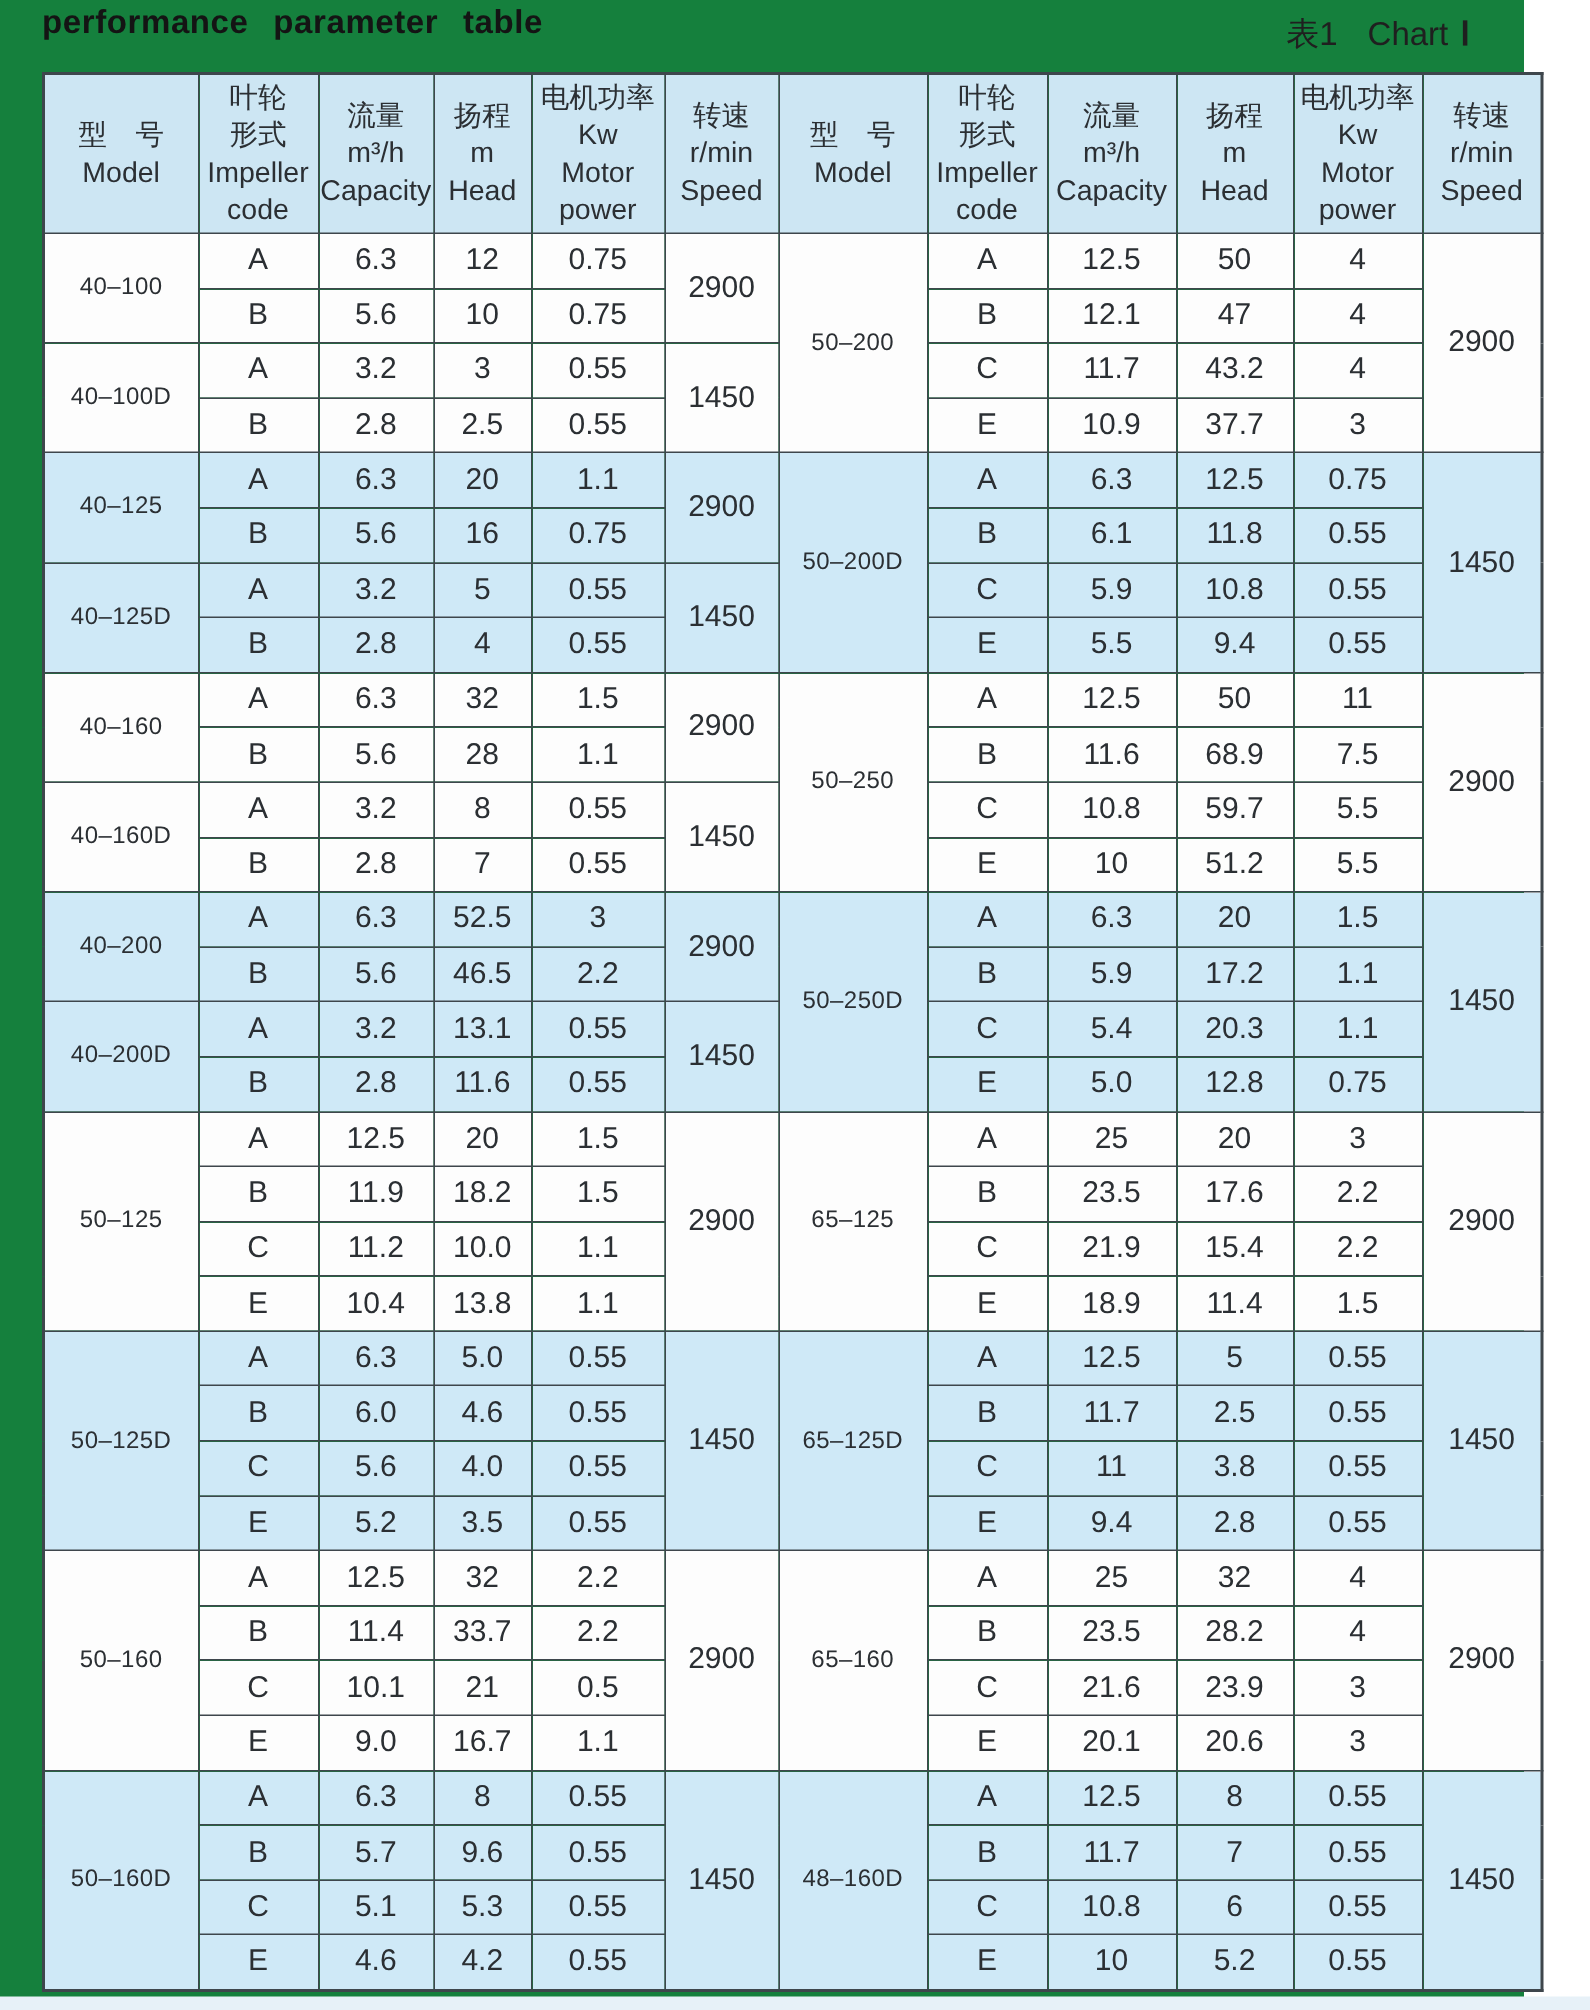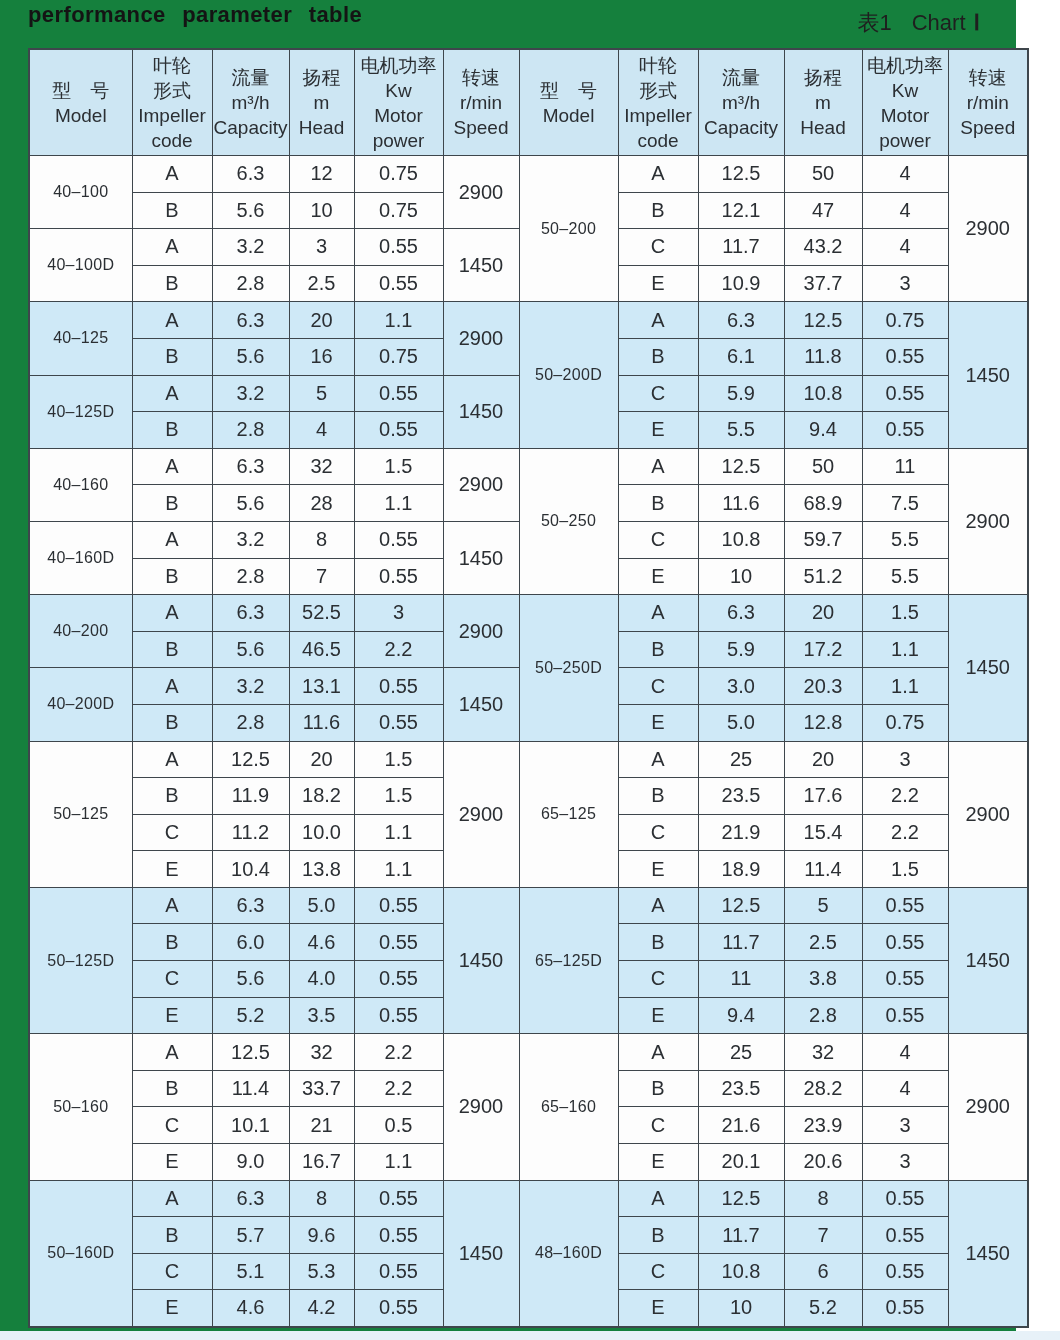--- a/index.html
+++ b/index.html
@@ -296,21 +296,21 @@
           <td class="num shaded">1.1</td>
         </tr>
         <tr>
           <td rowspan="2" class="model shaded">40–200D</td>
           <td class="code shaded">A</td>
           <td class="num shaded">3.2</td>
           <td class="num shaded">13.1</td>
           <td class="num shaded">0.55</td>
           <td rowspan="2" class="speed shaded">1450</td>
           <td class="code shaded">C</td>
-          <td class="num shaded">3.0</td>
+          <td class="num shaded">5.4</td>
           <td class="num shaded">20.3</td>
           <td class="num shaded">1.1</td>
         </tr>
         <tr>
           <td class="code shaded">B</td>
           <td class="num shaded">2.8</td>
           <td class="num shaded">11.6</td>
           <td class="num shaded">0.55</td>
           <td class="code shaded">E</td>
           <td class="num shaded">5.0</td>

